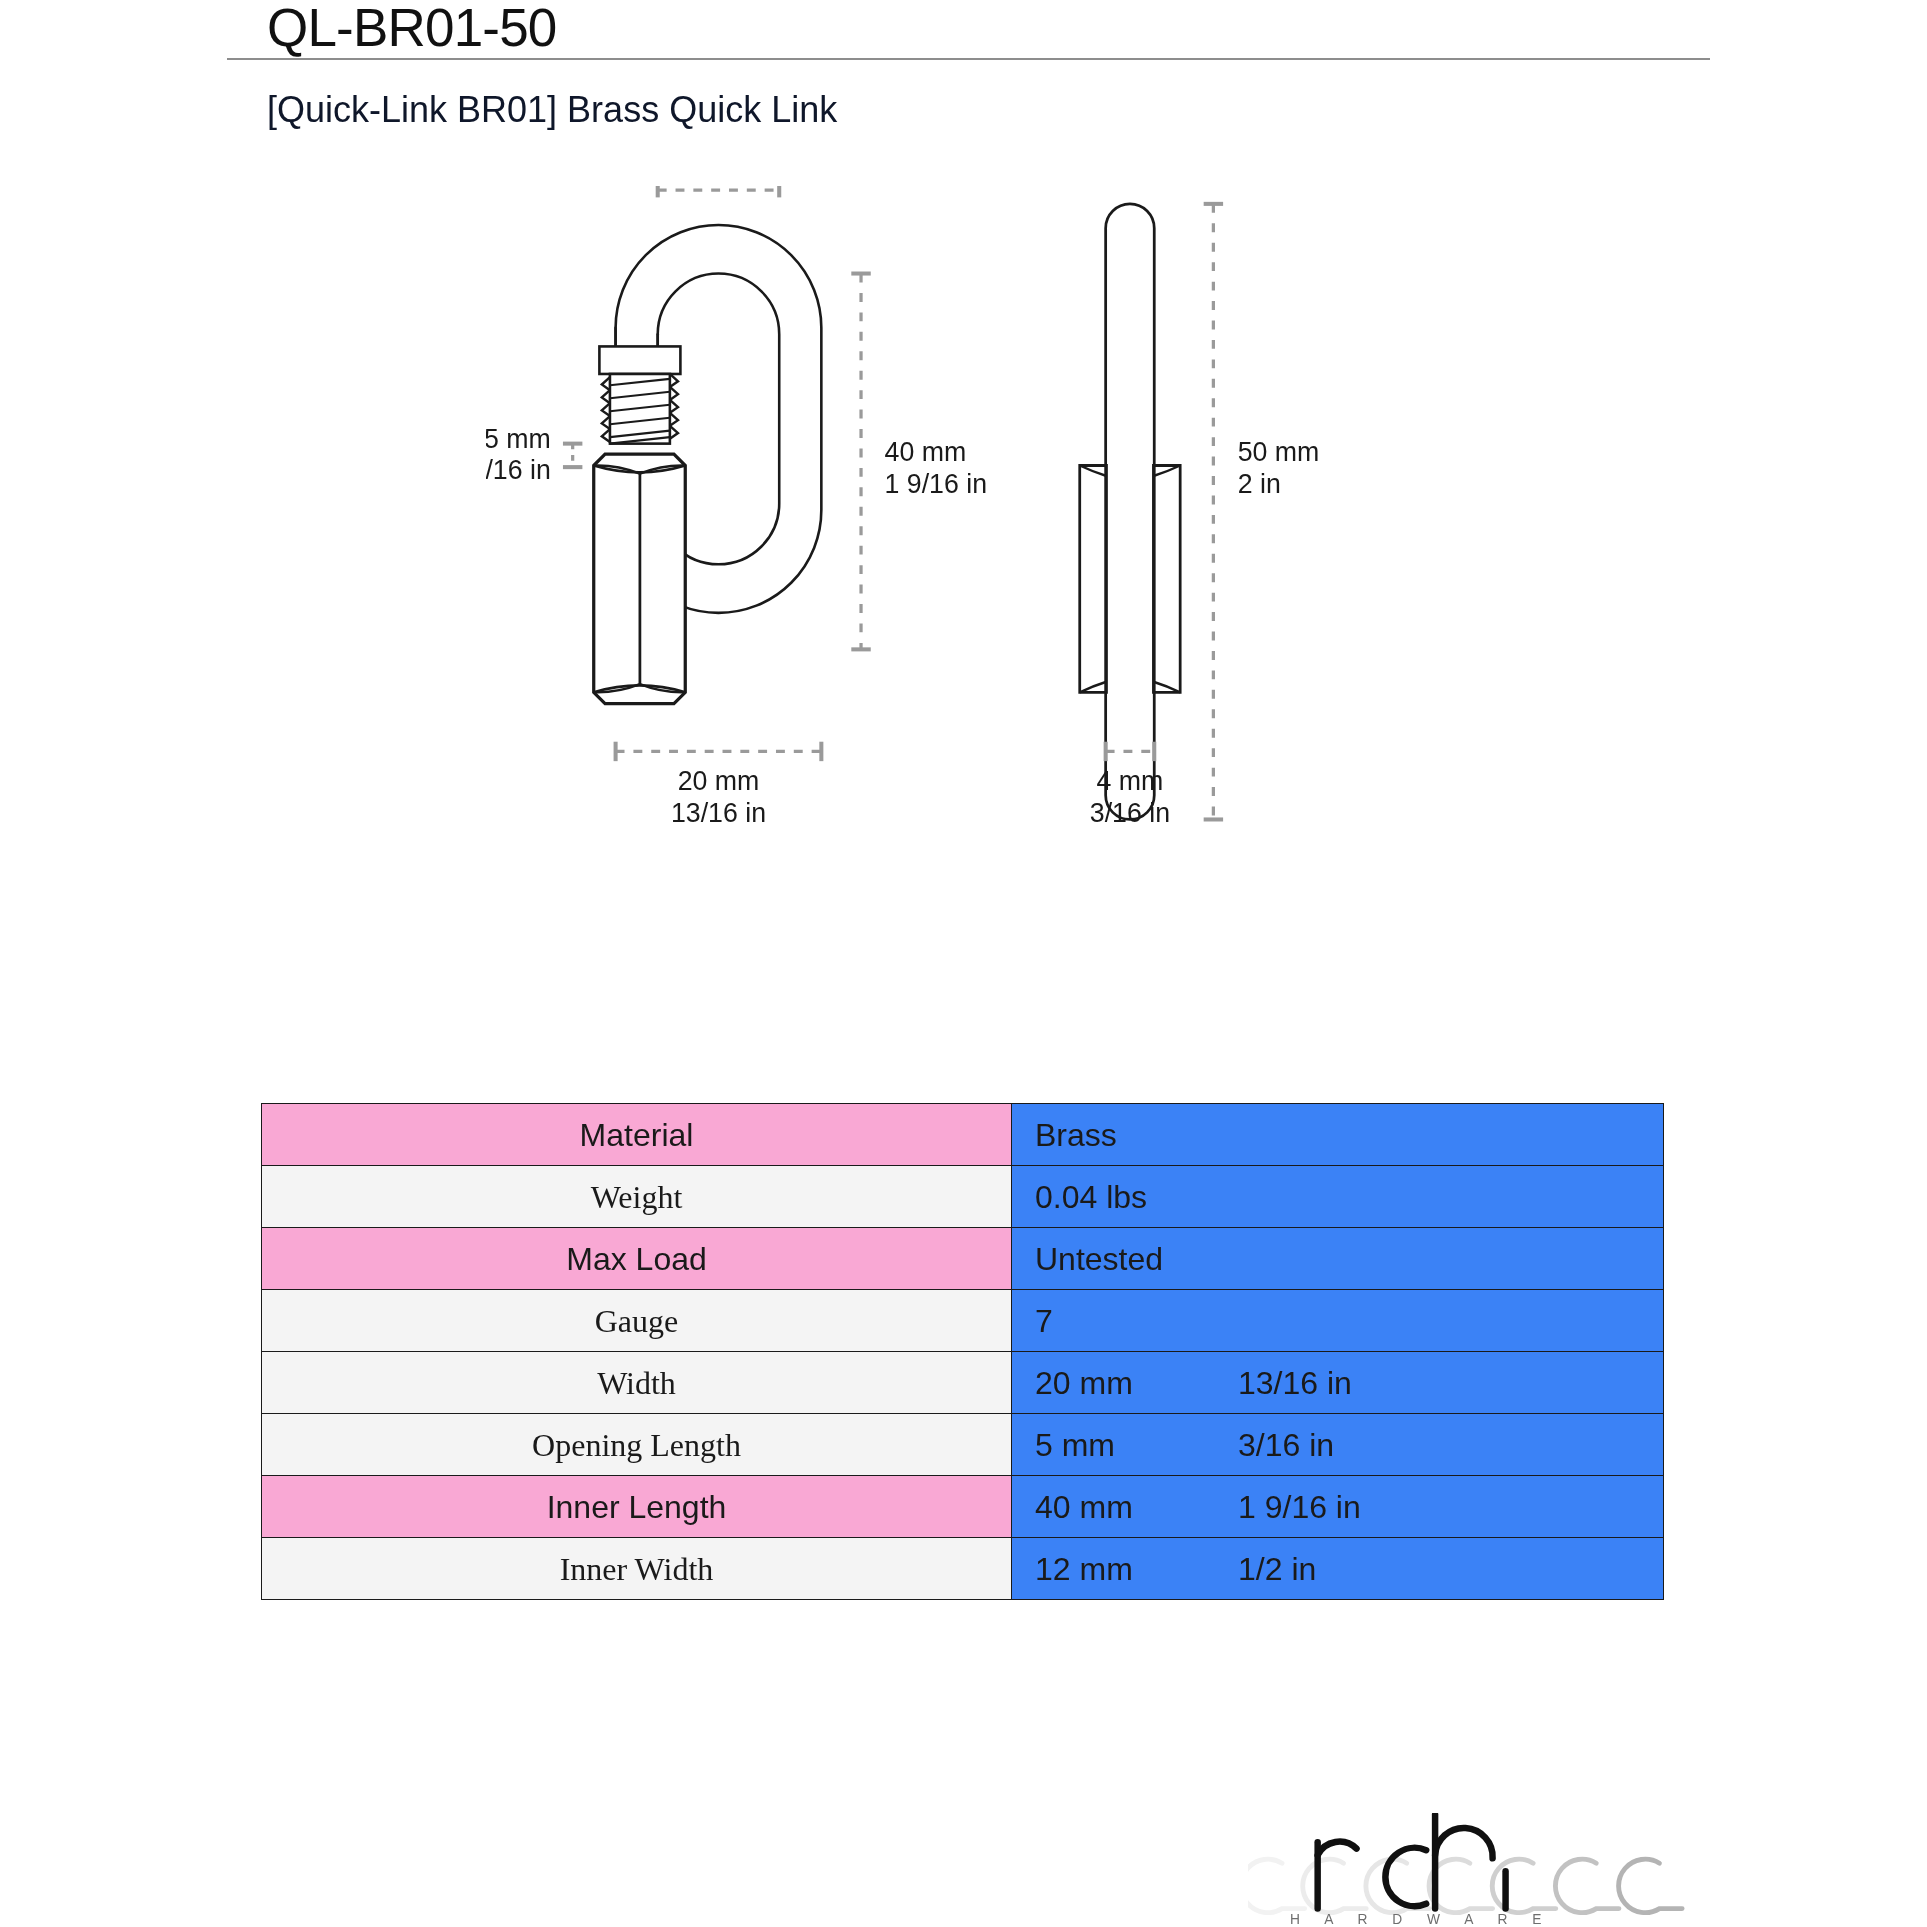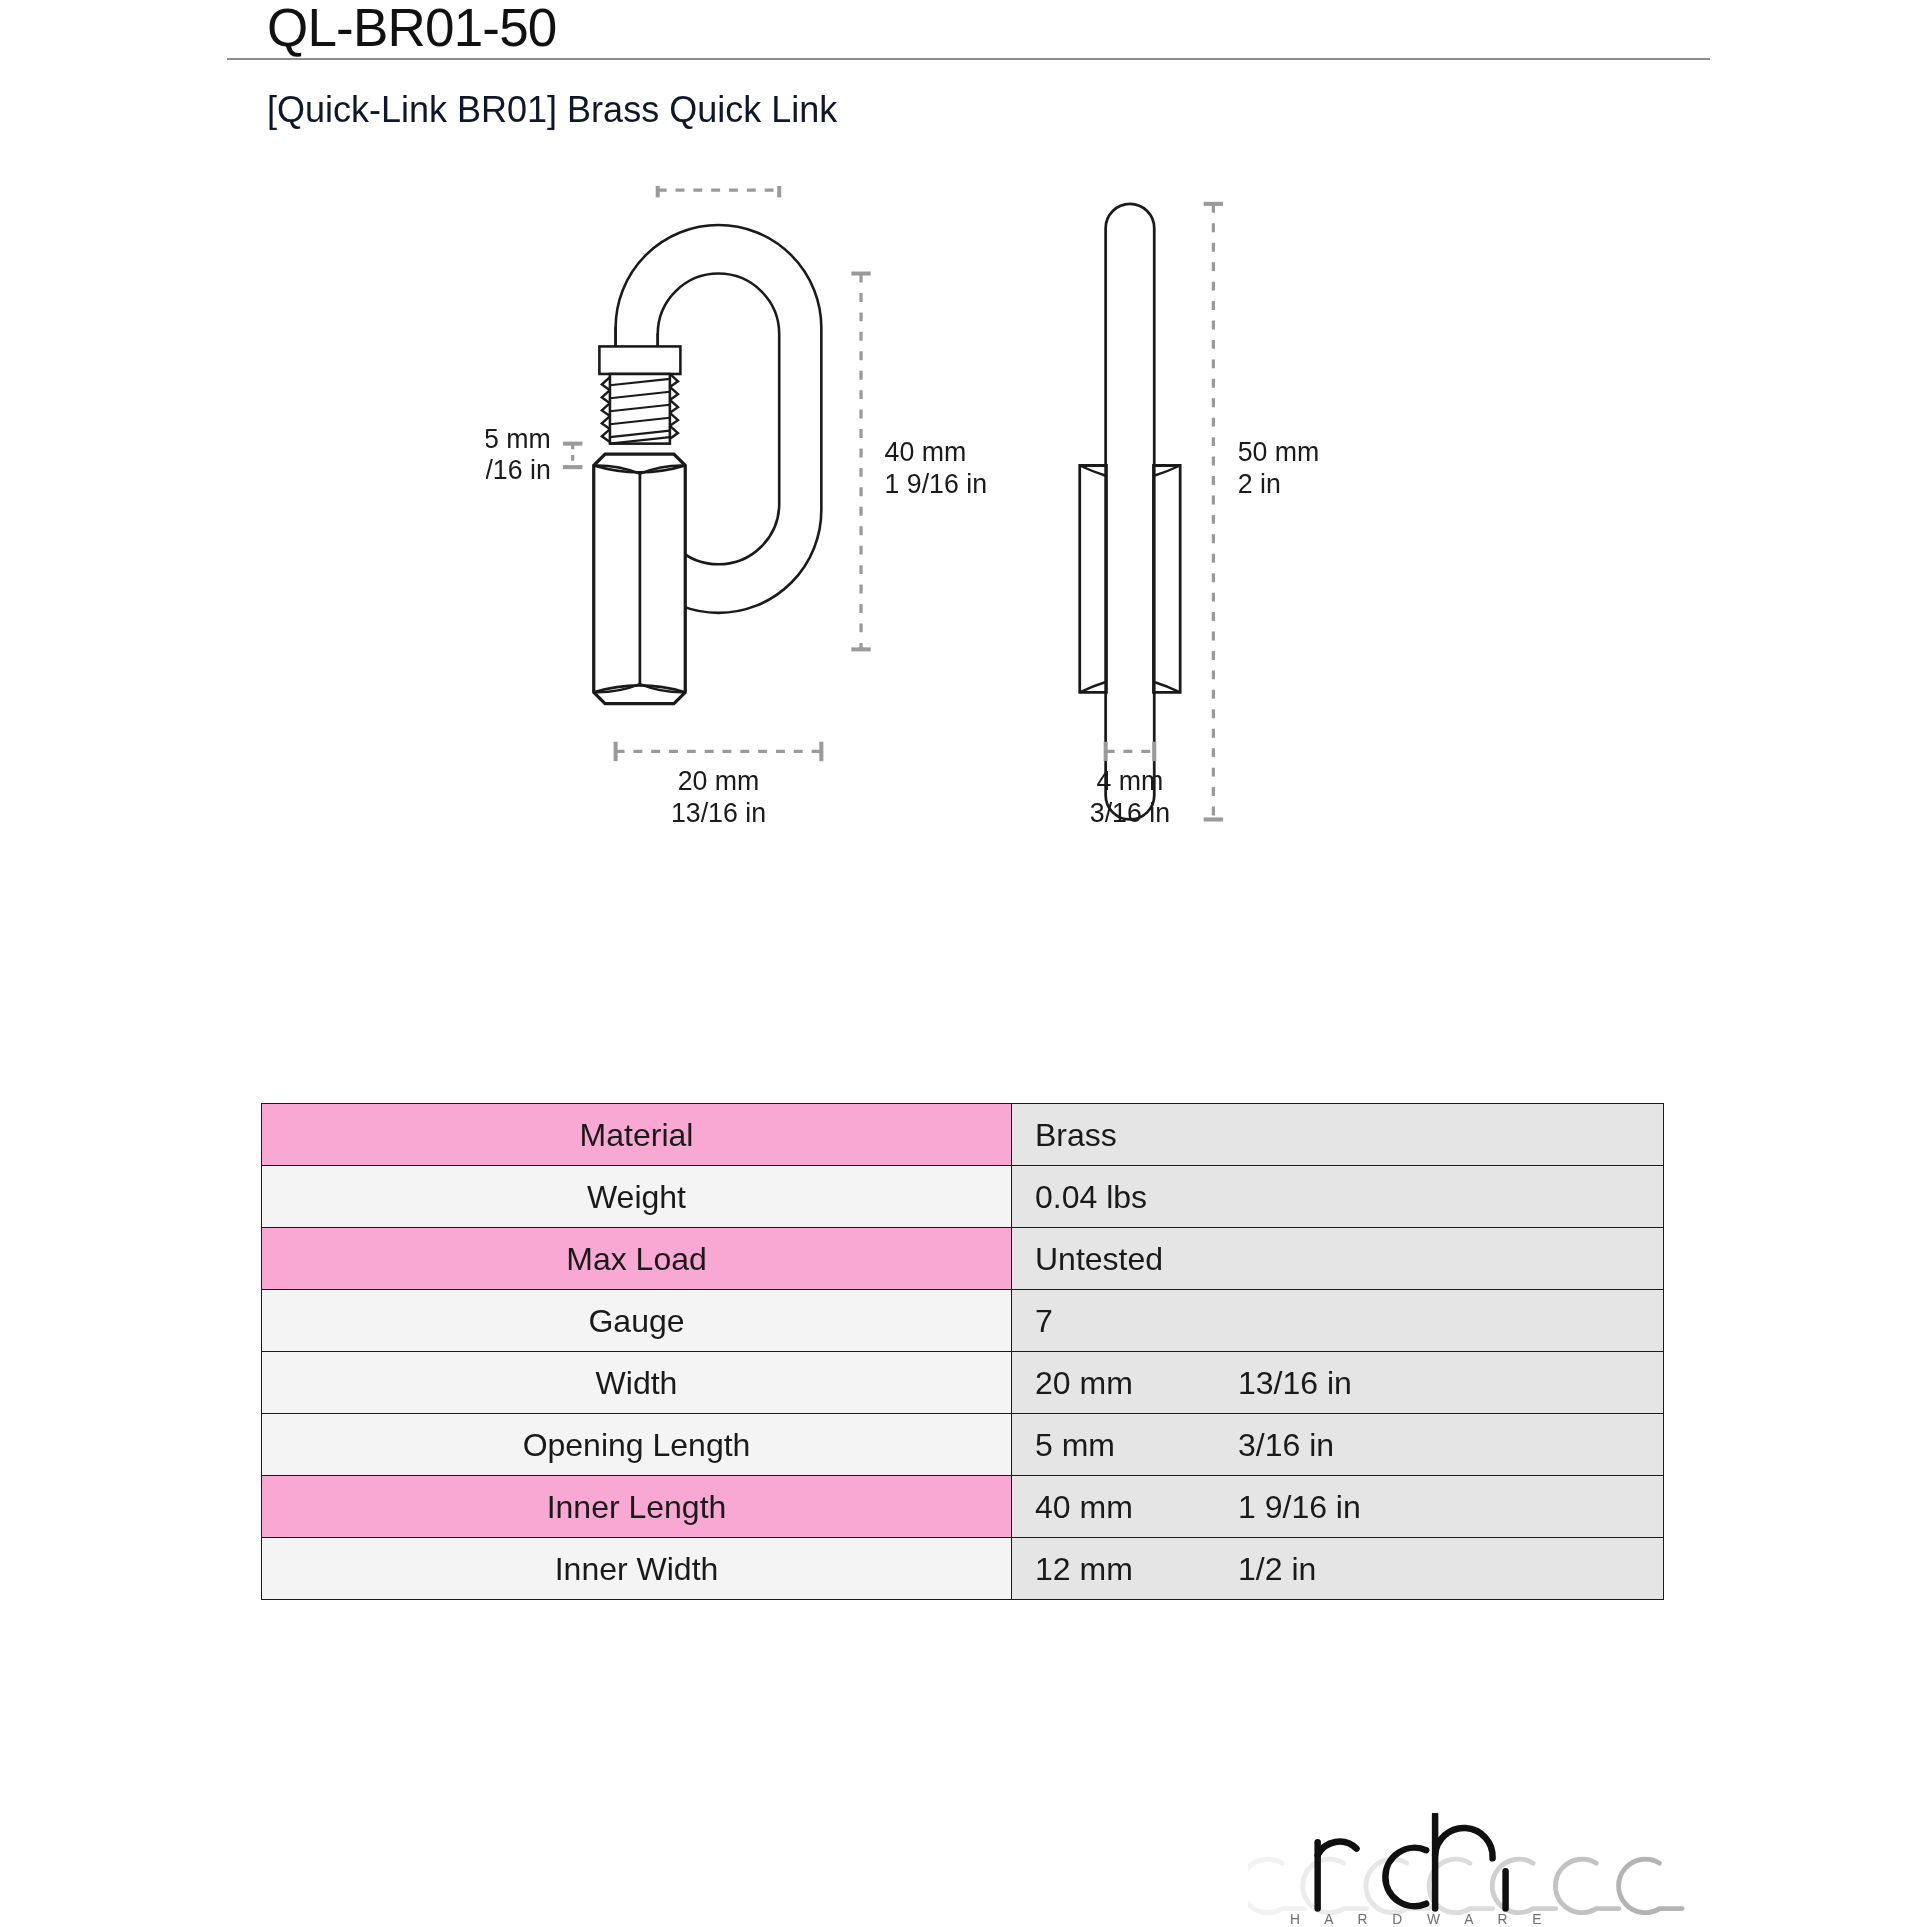--- a/index.html
+++ b/index.html
@@ -89,36 +89,36 @@
     color: #1a1a1a;
     vertical-align: middle;
     line-height: 1;
   }
   .cell-label {
     width: 703px;
     text-align: center;
   }
   .cell-value {
     text-align: left;
-    background: #e5e5e5;
+    background: #3b82f6;
   }
   .value-inner {
     display: flex;
     align-items: center;
   }
   .val-metric {
     display: inline-block;
     width: 203px;
     flex: 0 0 203px;
   }
   .val-imperial {
     display: inline-block;
   }
   tr.row-odd .cell-label  { background: #f9a8d4; }
-  tr.row-even .cell-label { background: #f4f4f4; }
+  tr.row-even .cell-label { background: #f4f4f4; font-family: Liberation Serif, serif; }
 
   
   .logo-wrap {
     position: absolute;
     left: 1248px;
     top: 1813px;
     width: 486px;
     height: 114px;
   }
   .logo-wrap svg {

